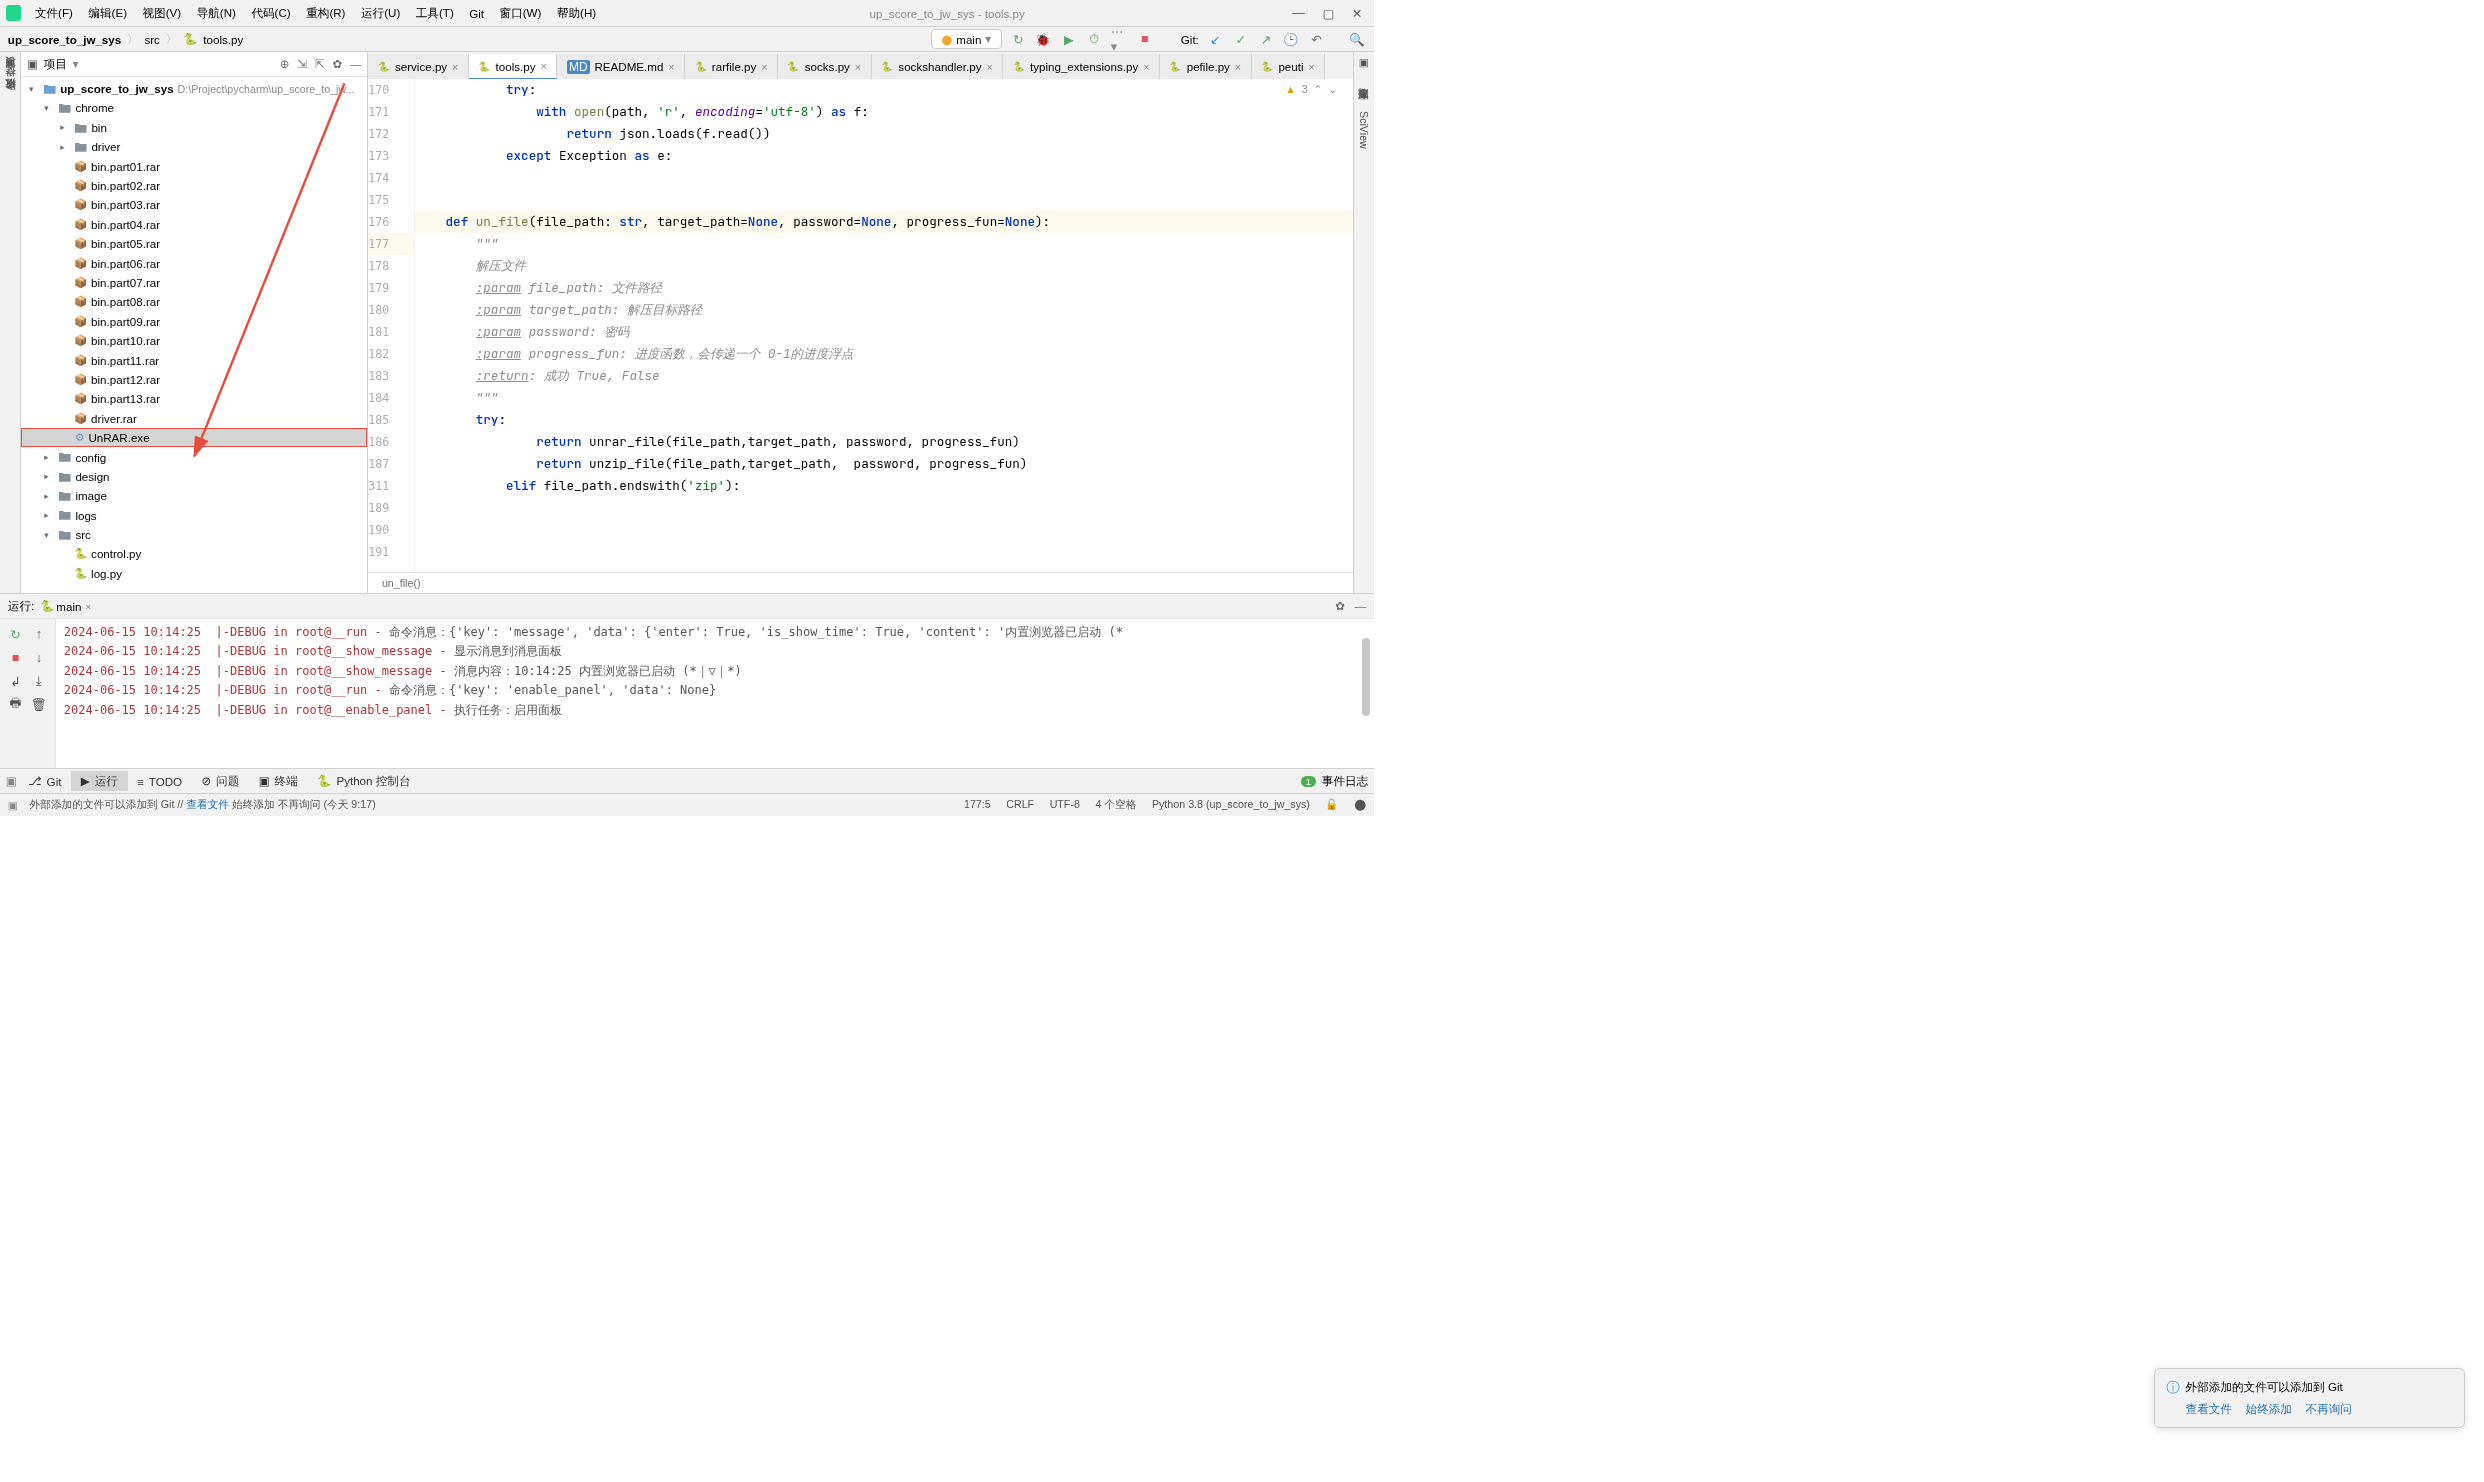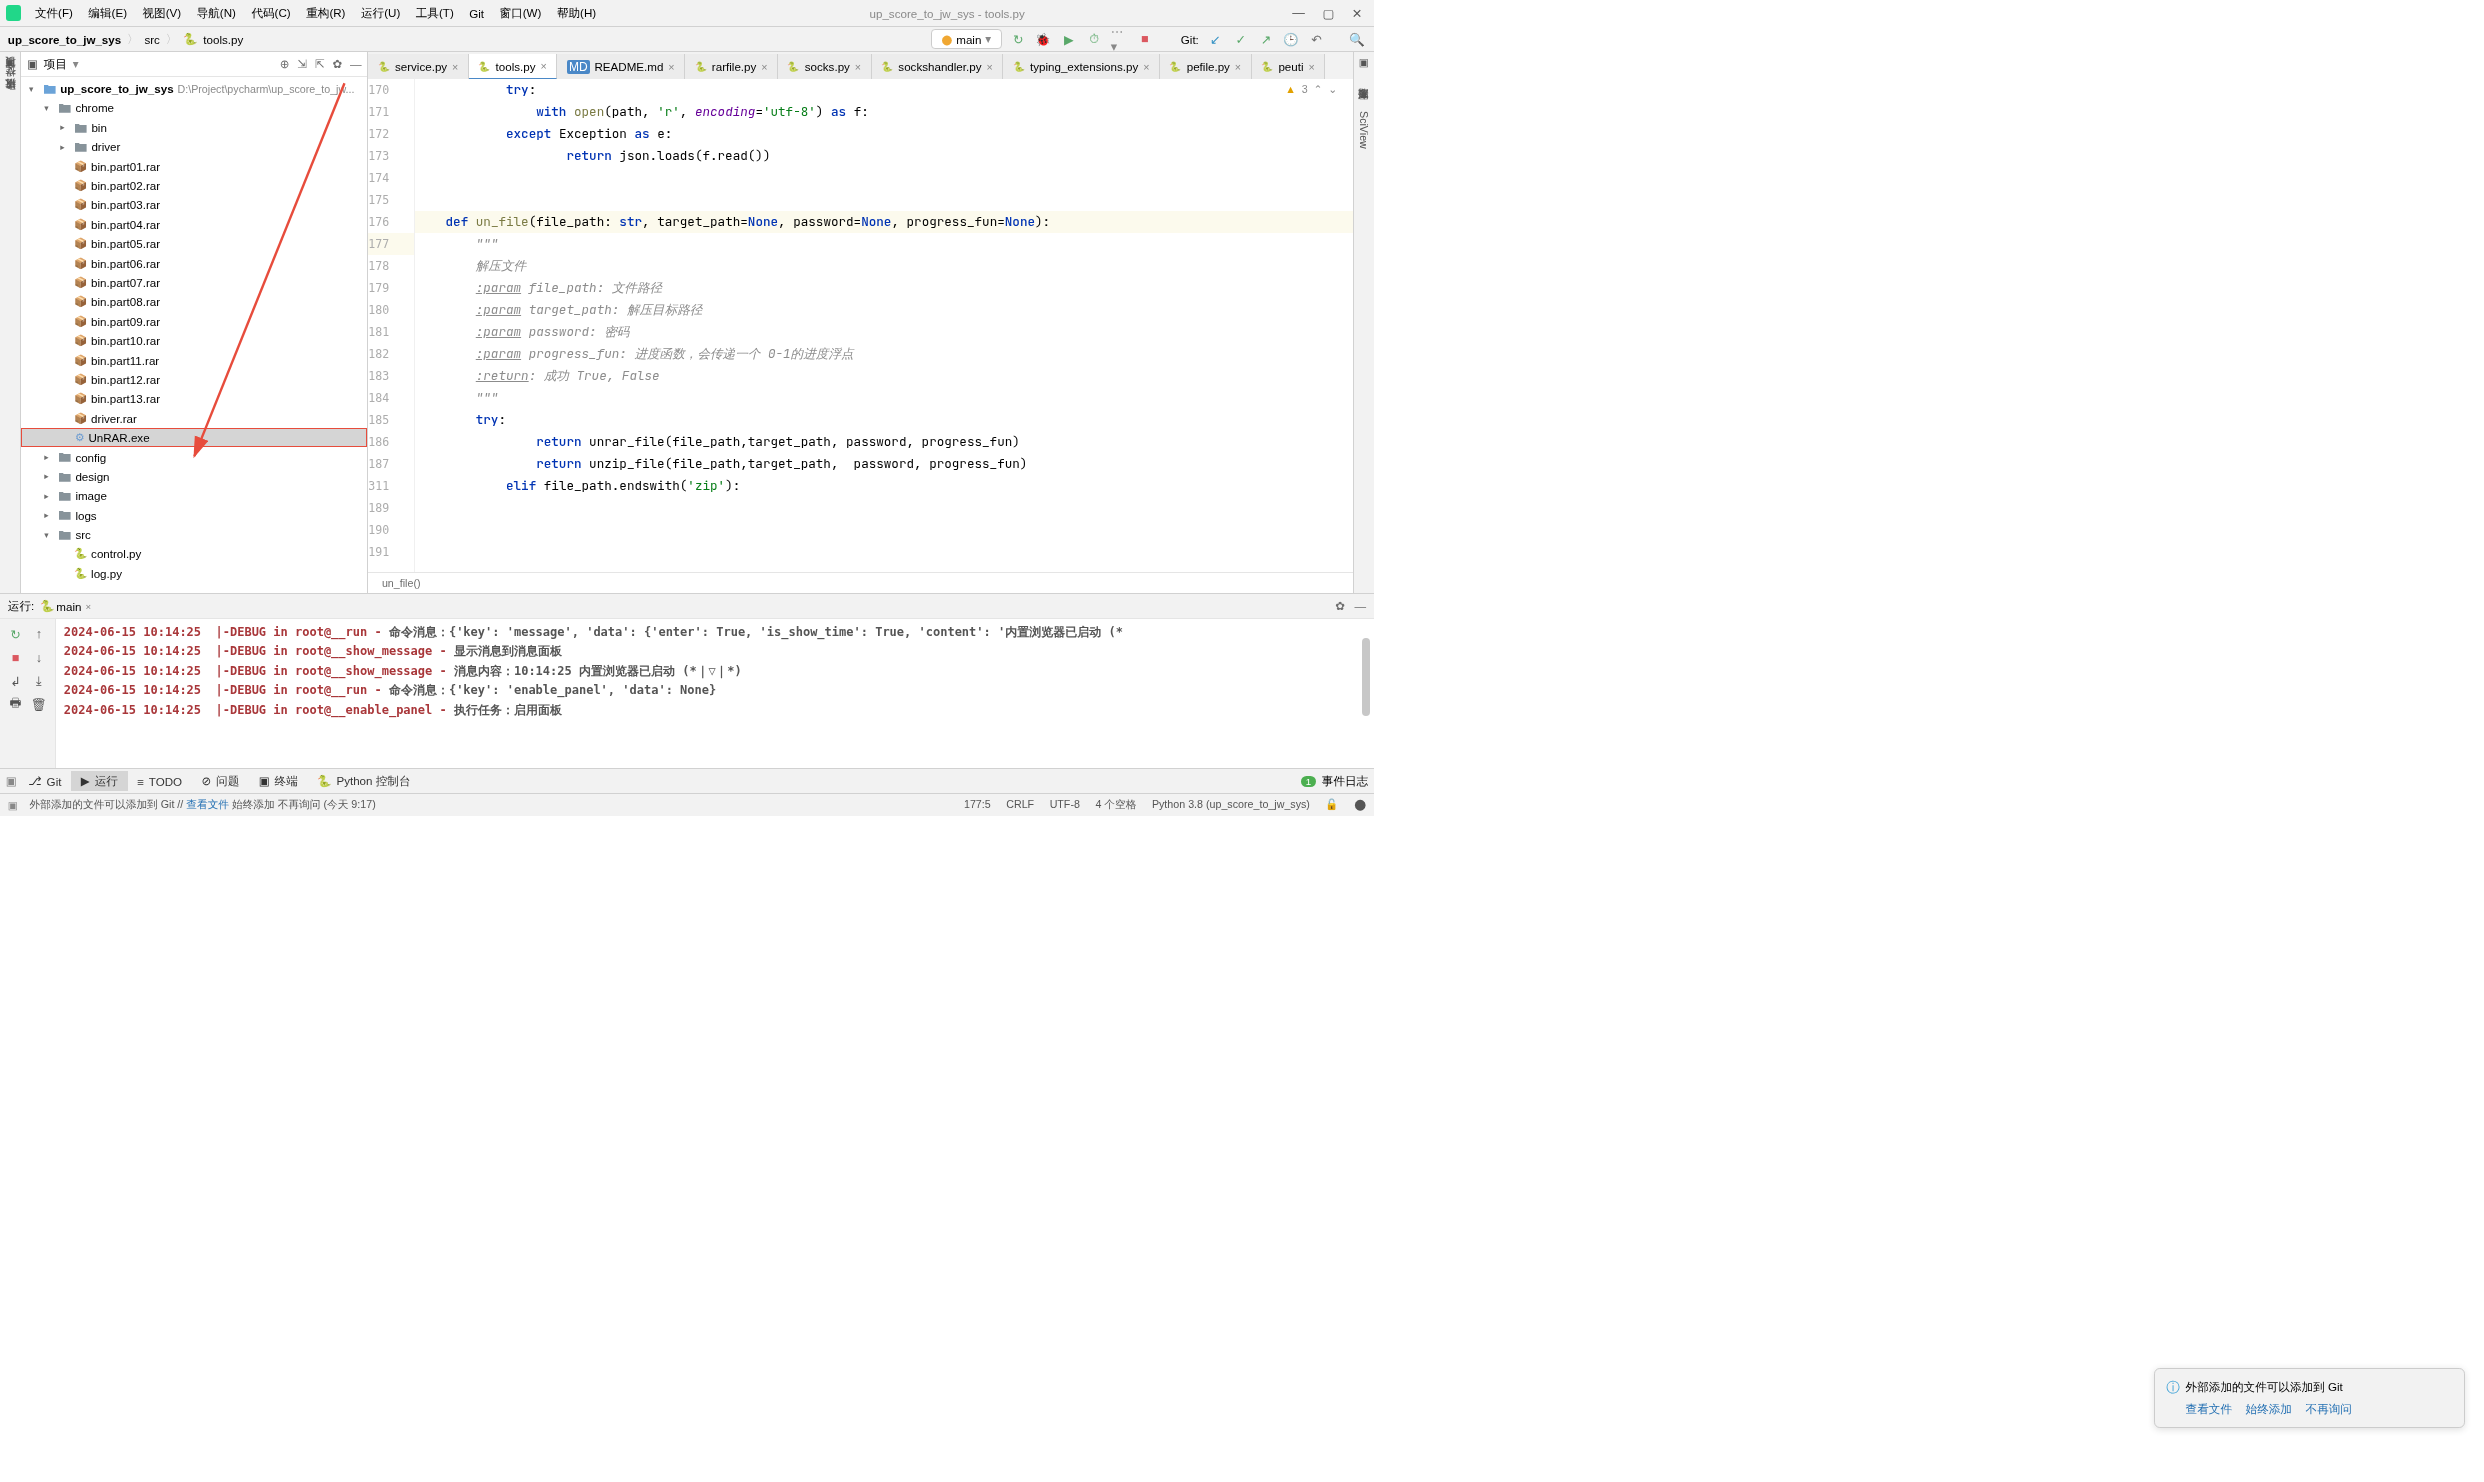--- a/index.html
+++ b/index.html
@@ -69,21 +69,21 @@
 .editor-warn { position: absolute; top: 3.9px; right: 15.5px; display: flex; align-items: center; gap: 5.8px; font-size: 10.7px; color: #8a8a8a; }
 .editor-warn .tri { color: #e2a100; }
 
 
 .run-panel { height: 175px; border-top: 1px solid #d1d1d1; display: flex; flex-direction: column; background: #fff; }
 .run-header { height: 25px; display: flex; align-items: center; padding: 0 7.8px; background: #f2f2f2; border-bottom: 1px solid #e5e5e5; }
 .run-header .right { margin-left: auto; display: flex; gap: 9.7px; color: #6e6e6e; }
 .run-body { flex: 1; display: flex; overflow: hidden; }
 .run-left { width: 56px; background: #f2f2f2; border-right: 1px solid #e5e5e5; display: flex; flex-wrap: wrap; gap: 3.9px; padding: 5.8px; align-content: flex-start; }
 .run-left .ri { width: 19.4px; height: 19.4px; display: flex; align-items: center; justify-content: center; font-size: 12.6px; color: #555; cursor: pointer; }
-.run-console { flex: 1; font-family: Consolas, monospace; font-size: 12px; padding: 3.9px 7.8px; overflow: auto; line-height: 19.4px; position: relative; font-weight: bold; }
+.run-console { flex: 1; font-family: Consolas, monospace; font-size: 12px; padding: 3.9px 7.8px; overflow: auto; line-height: 19.4px; position: relative; }
 .run-console .log-line { white-space: pre; color: #a9373a; }
 .run-console .log-msg { color: #555; }
 
 
 .git-popup { position: absolute; right: 19.4px; bottom: 54px; width: 311px; background: #f2f2f2; border: 1px solid #ccc; border-radius: 5.8px; padding: 9.7px 11.6px; font-size: 11.6px; box-shadow: 0 1.9px 7.8px rgba(0,0,0,0.12); }
 .git-popup .gp-title { display: flex; align-items: center; gap: 5.8px; margin-bottom: 5.8px; }
 .git-popup .gp-title .info-icon { color: #389fd6; font-size: 13.6px; }
 .git-popup .gp-links { display: flex; gap: 13.6px; padding-left: 19.4px; }
 .git-popup .gp-links a { color: #2470b3; text-decoration: none; cursor: pointer; }
 
@@ -403,22 +403,22 @@
           <div class="gutter-line">186</div>
           <div class="gutter-line">187</div>
           <div class="gutter-line">311</div>
           <div class="gutter-line">189</div>
           <div class="gutter-line">190</div>
           <div class="gutter-line">191</div>
         </div>
       <div class="code" id="code">
           <div class="code-line">            <span class="kw">try</span>:</div>
           <div class="code-line">                <span class="kw">with </span><span class="fn">open</span>(path, <span class="str">'r'</span>, <span class="param">encoding</span>=<span class="str">'utf-8'</span>) <span class="kw">as </span>f:</div>
+          <div class="code-line">                    <span class="kw">return </span>json.loads(f.read())</div>
           <div class="code-line">            <span class="kw">except </span>Exception <span class="kw">as </span>e:</div>
-          <div class="code-line">                    <span class="kw">return </span>json.loads(f.read())</div>
           <div class="code-line"></div>
           <div class="code-line"></div>
           <div class="code-line hl">    <span class="kw">def </span><span class="fn">un_file</span>(file_path: <span class="kw">str</span>, target_path=<span class="kw">None</span>, password=<span class="kw">None</span>, progress_fun=<span class="kw">None</span>):</div>
           <div class="code-line">        <span class="comm">"""</span></div>
           <div class="code-line">        <span class="comm">解压文件</span></div>
           <div class="code-line">        <span class="doctag">:param</span><span class="comm"> file_path: 文件路径</span></div>
           <div class="code-line">        <span class="doctag">:param</span><span class="comm"> target_path: 解压目标路径</span></div>
           <div class="code-line">        <span class="doctag">:param</span><span class="comm"> password: 密码</span></div>
           <div class="code-line">        <span class="doctag">:param</span><span class="comm"> progress_fun: 进度函数，会传递一个 0-1的进度浮点</span></div>
           <div class="code-line">        <span class="doctag">:return</span><span class="comm">: 成功 True, False</span></div>

